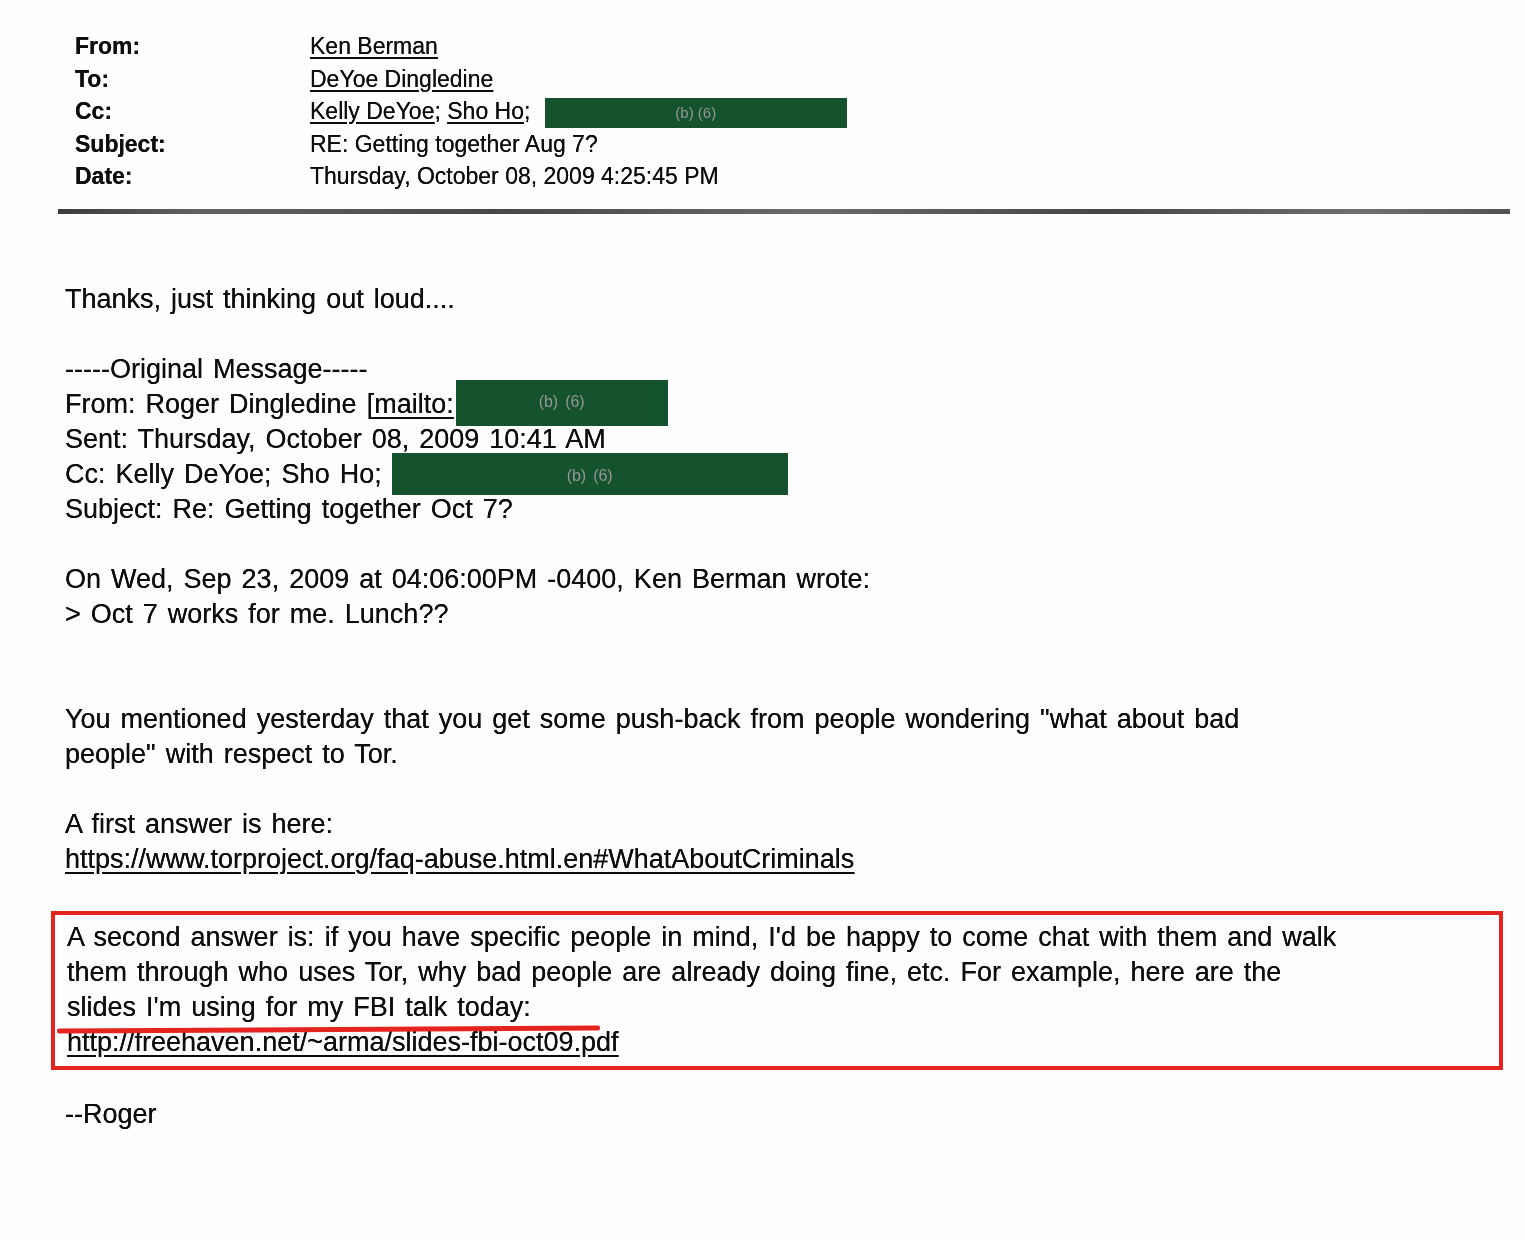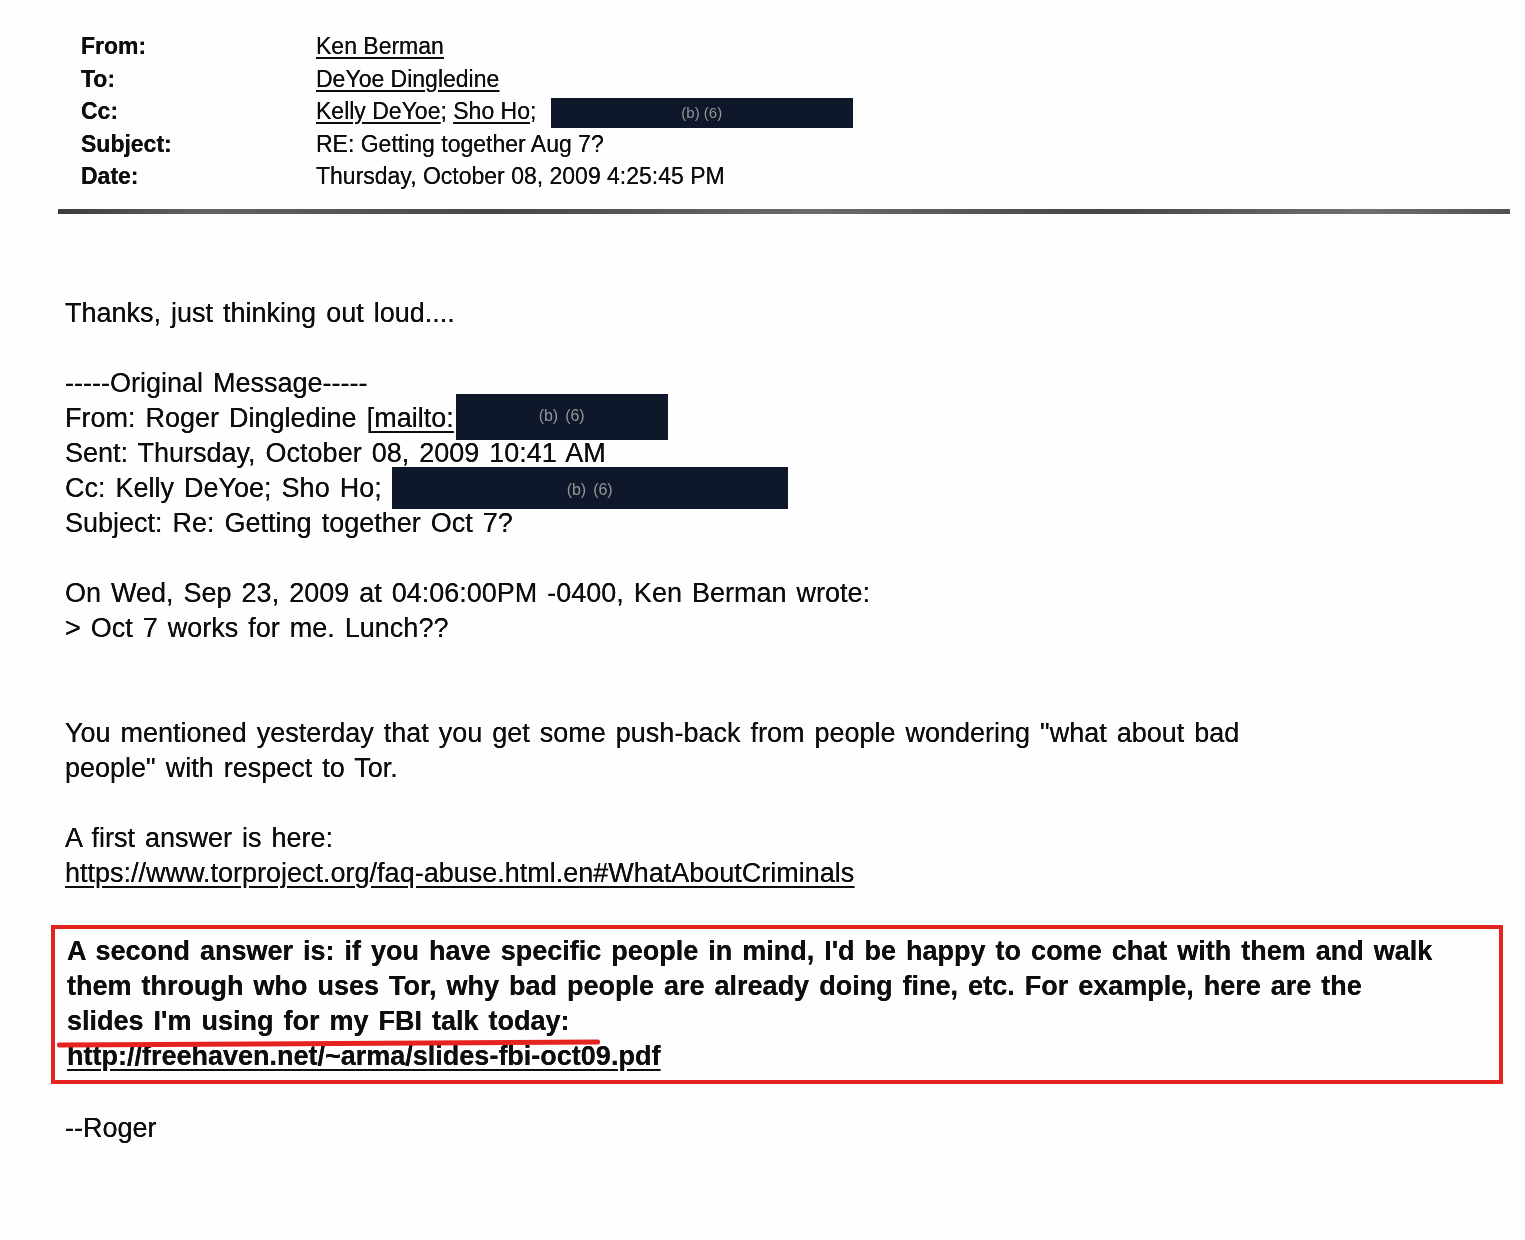--- a/index.html
+++ b/index.html
@@ -12,67 +12,66 @@
   .page {
     position: relative;
     width: 1525px; height: 1240px;
     background: #fefefe;
     overflow: hidden;
     text-shadow: 0 0 0.5px currentColor; 
   }
 
   
   .email-header {
-    position: absolute; left: 81px; top: 30px;
+    position: absolute; left: 75px; top: 30px;
     font-size: 23px; line-height: 32.5px;
   }
   .hrow { display: flex; align-items: baseline; }
   .hlabel { width: 235px; font-weight: bold; flex: 0 0 235px; }
   .hvalue { white-space: nowrap; }
   .hlink { text-decoration: underline; text-underline-offset: 3px; text-align: right; }
 
   .separator {
     position: absolute; left: 58px; top: 209px;
     width: 1452px; height: 5px;
     background: linear-gradient(90deg,
       #3c3c3c 0%, #636363 10%, #474747 30%, #6b6b6b 52%,
       #454545 72%, #707070 90%, #515151 100%);
   }
 
   
   .redaction {
     display: inline-flex; align-items: center; justify-content: center;
-    background: #0f172a; vertical-align: middle;
+    background: #14532d; vertical-align: middle;
     text-shadow: none;
   }
   .rlabel { color: #969696; font-weight: normal; }
   .r-header { width: 302px; height: 30px; margin: -2px 0 -2px 8px; }
   .r-header .rlabel { font-size: 15px; }
   .r-mailto { width: 212px; height: 46px; margin: -8px 0 -3px 2px; align-items: flex-start; padding-top: 4px; box-sizing: border-box; }
   .r-mailto .rlabel { font-size: 16px; }
   .r-cc2 { width: 396px; height: 42px; margin: -5px 0 -2px 10px; align-items: flex-start; padding-top: 5px; box-sizing: border-box; }
   .r-cc2 .rlabel { font-size: 16px; }
 
   
   .email-body {
-    position: absolute; left: 65px; top: 296px;
+    position: absolute; left: 65px; top: 282px;
     font-size: 27px; line-height: 35px; word-spacing: 2.5px;
   }
   .line { height: 35px; white-space: nowrap; }
   .spacer { height: 35px; }
   .link { text-decoration: underline; text-underline-offset: 4px; }
 
   
   .redbox {
     position: relative;
     margin: 34px 0 0 -14px;
     width: 1452px; box-sizing: border-box;
     border: 4px solid #e52420;
     padding: 5px 0 6px 12px;
-    font-weight: bold;
   }
   .red-underline {
     position: absolute; left: 2px; top: 112px;
     width: 543px; height: 5px;
     background: #e52420; border-radius: 2px;
     transform: rotate(-0.3deg);
   }
   .signature { margin-top: 27px; }
 </style>
 </head>

